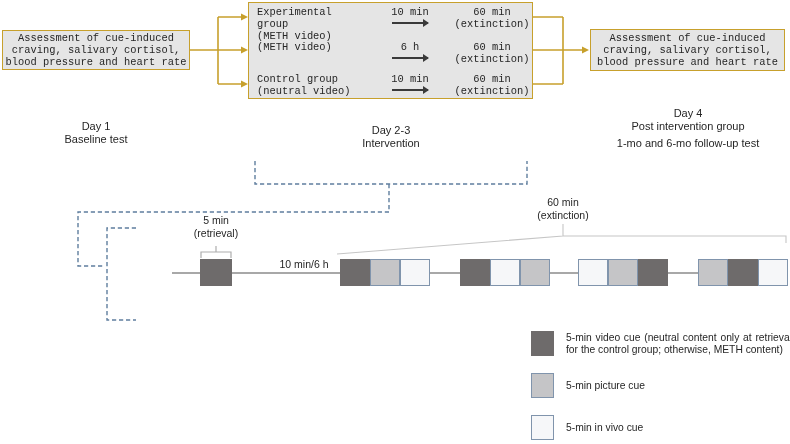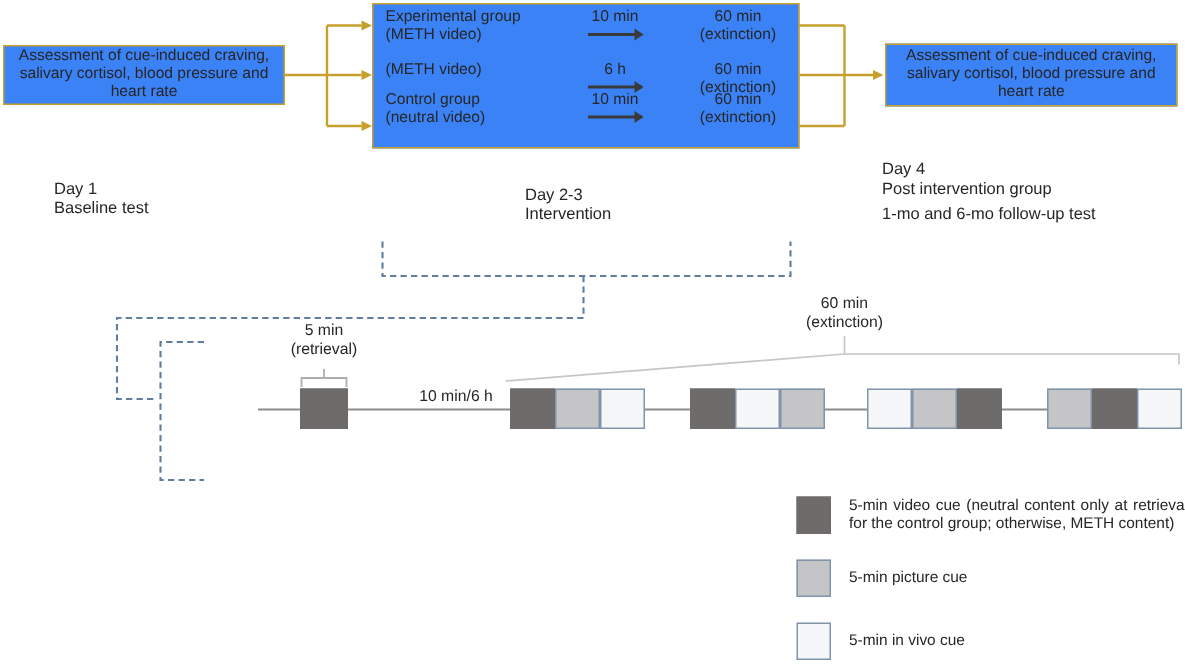--- a/index.html
+++ b/index.html
@@ -1,38 +1,38 @@
 <!DOCTYPE html>
 <html><head>
 <meta charset="utf-8">
 <style>
   html,body{margin:0;padding:0;background:#fff;}
   .canvas{position:relative;width:790px;height:444px;background:#fff;overflow:hidden;
           font-family:"Liberation Sans",sans-serif;color:#262626;}
   svg.overlay{position:absolute;left:0;top:0;pointer-events:none;}
 
-  .goldbox{position:absolute;border:1.6px solid #C7A02C;background:#3b82f6;box-sizing:border-box;
+  .goldbox{position:absolute;border:1.6px solid #C7A02C;background:#e5e5e5;box-sizing:border-box;
            display:flex;align-items:center;justify-content:center;text-align:center;
-           font-size:10.4px;line-height:12.3px;padding:1px 2px;}
+           font-size:10.4px;line-height:12.3px;padding:1px 2px;font-family:Liberation Mono, monospace;}
   #box-left{left:2px;top:30px;width:188px;height:40px;}
   #box-right{left:590px;top:29px;width:195px;height:42px;}
   #box-mid{left:248px;top:2px;width:285px;height:97px;display:block;padding:0;}
 
   .mid-row{position:absolute;left:0;width:283px;display:grid;grid-template-columns:118px 86px 78px;
            align-items:start;font-size:10.4px;line-height:12px;}
   .mid-row .grp{padding-left:8px;text-align:left;}
   .mid-row .delay{display:flex;flex-direction:column;align-items:center;}
   .mid-row .ext{text-align:center;}
   .arrow{width:36px;height:1.5px;background:#3a3a3a;position:relative;margin-top:4px;}
   .arrow::after{content:"";position:absolute;right:-1px;top:-3.4px;width:0;height:0;
                 border-left:6px solid #3a3a3a;border-top:4px solid transparent;border-bottom:4px solid transparent;}
 
-  .phase{position:absolute;font-size:11px;line-height:13px;}
+  .phase{position:absolute;text-align:center;font-size:11px;line-height:13px;}
   #phase-day1{left:36px;top:120px;width:120px;}
-  #phase-day23{left:350px;top:124px;width:120px;}
+  #phase-day23{left:331px;top:124px;width:120px;}
   #phase-day4{left:588px;top:107px;width:200px;}
   #phase-day34{left:588px;top:137px;width:200px;}
 
   .small-label{position:absolute;text-align:center;font-size:10.5px;line-height:12.5px;}
   #retrieval-label{left:161px;top:214px;width:110px;}
   #interval-label{left:259px;top:258px;width:90px;}
   #extinction-label{left:503px;top:196px;width:120px;}
 
   .cue-group{position:absolute;top:259px;display:flex;}
   #cue-group-0{left:340px;} #cue-group-1{left:460px;} #cue-group-2{left:578px;} #cue-group-3{left:698px;}
@@ -111,21 +111,21 @@
       </div>
       <div class="delay">
         <div>6 h</div>
         <div class="arrow"></div>
       </div>
       <div class="ext">
         <div>60 min</div>
         <div>(extinction)</div>
       </div>
     </div>
-    <div class="mid-row" style="top:58px;">
+    <div class="mid-row" style="top:70px;">
       <div class="grp">
         <div>Control group</div>
         <div>(neutral video)</div>
       </div>
       <div class="delay">
         <div>10 min</div>
         <div class="arrow"></div>
       </div>
       <div class="ext">
         <div>60 min</div>

